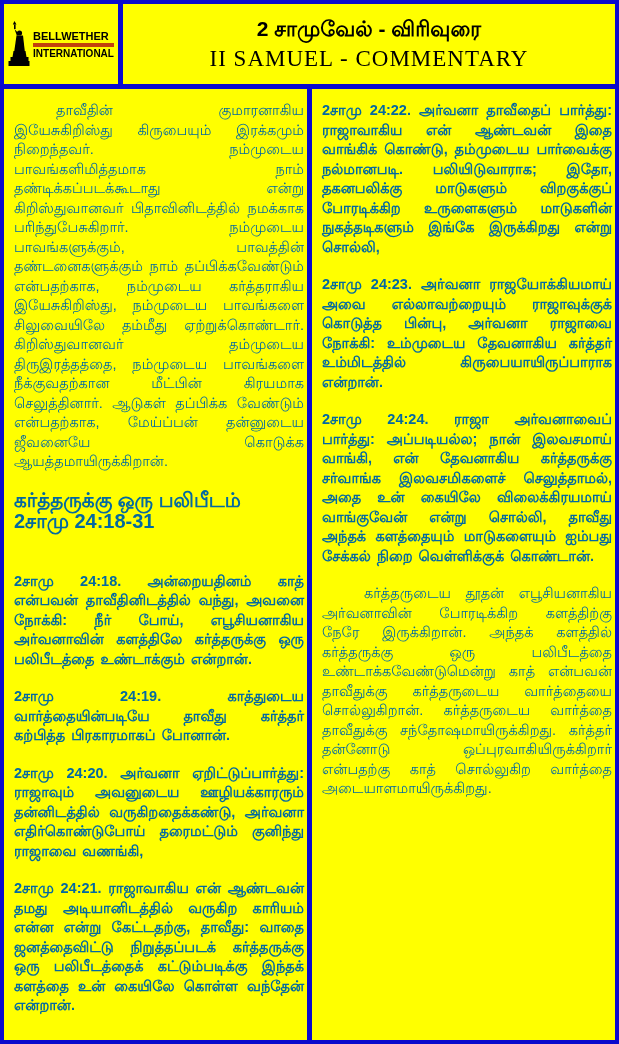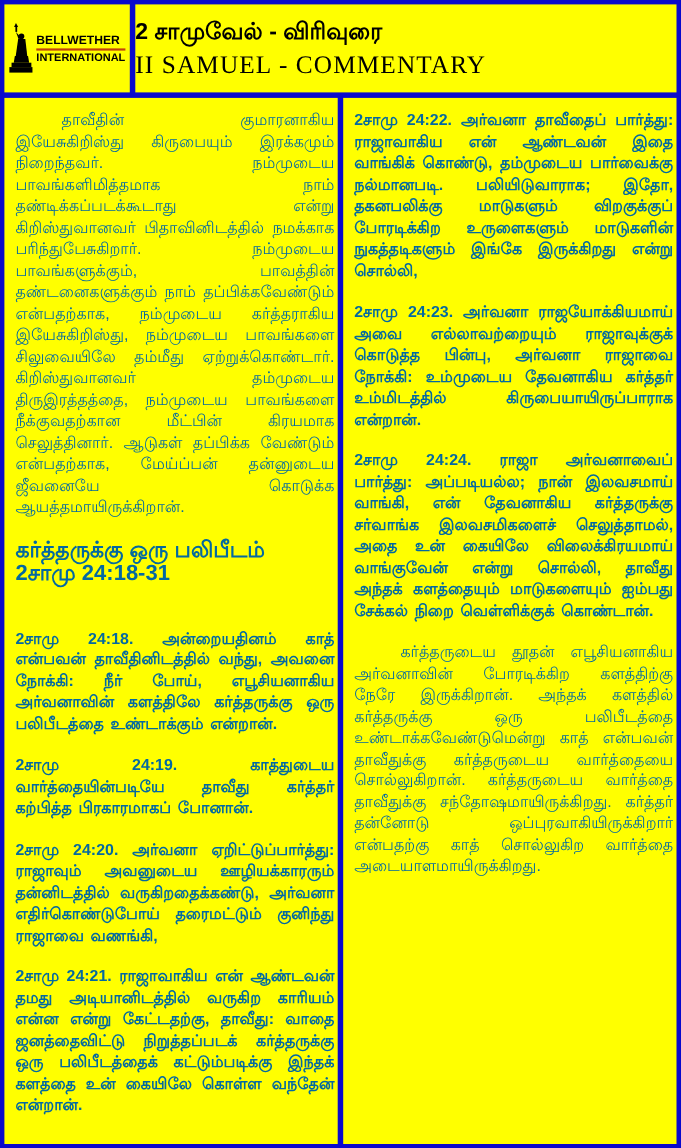--- a/index.html
+++ b/index.html
@@ -21,26 +21,26 @@
   .logo-box {
     background: #FFFF00;
     display: flex; align-items: center; justify-content: center;
     gap: 3px; padding: 2px;
   }
   .logo-left  { width: 110px; flex: none; }
   .logo-right { width: 102px; flex: none; }
   .logo-text { display: flex; flex-direction: column; }
   .logo-line1 {
     font-size: 11px; font-weight: bold; letter-spacing: 0px;
-    border-bottom: 2px solid #c2410c; line-height: 14px; white-space: nowrap;
+    border-bottom: 4px solid #c2410c; line-height: 14px; white-space: nowrap;
   }
   .logo-line2 { font-size: 10px; font-weight: bold; line-height: 13px; white-space: nowrap; }
   .title-box {
     flex: 1; background: #FFFF00;
-    display: flex; flex-direction: column; justify-content: center;
+    display: flex; flex-direction: column; align-items: center; justify-content: center;
   }
   .title-tamil  { font-size: 21px; font-weight: bold; color: #000; line-height: 30px; }
   .title-english{
     font-family: "Liberation Serif", "DejaVu Serif", serif;
     font-size: 23px; color: #000; line-height: 30px; letter-spacing: 1px;
   }
   
   .main { flex: 1; display: flex; gap: 5px; min-height: 0; }
   .col {
     flex: 1; background: #FFFF00; color: #0369a1;

